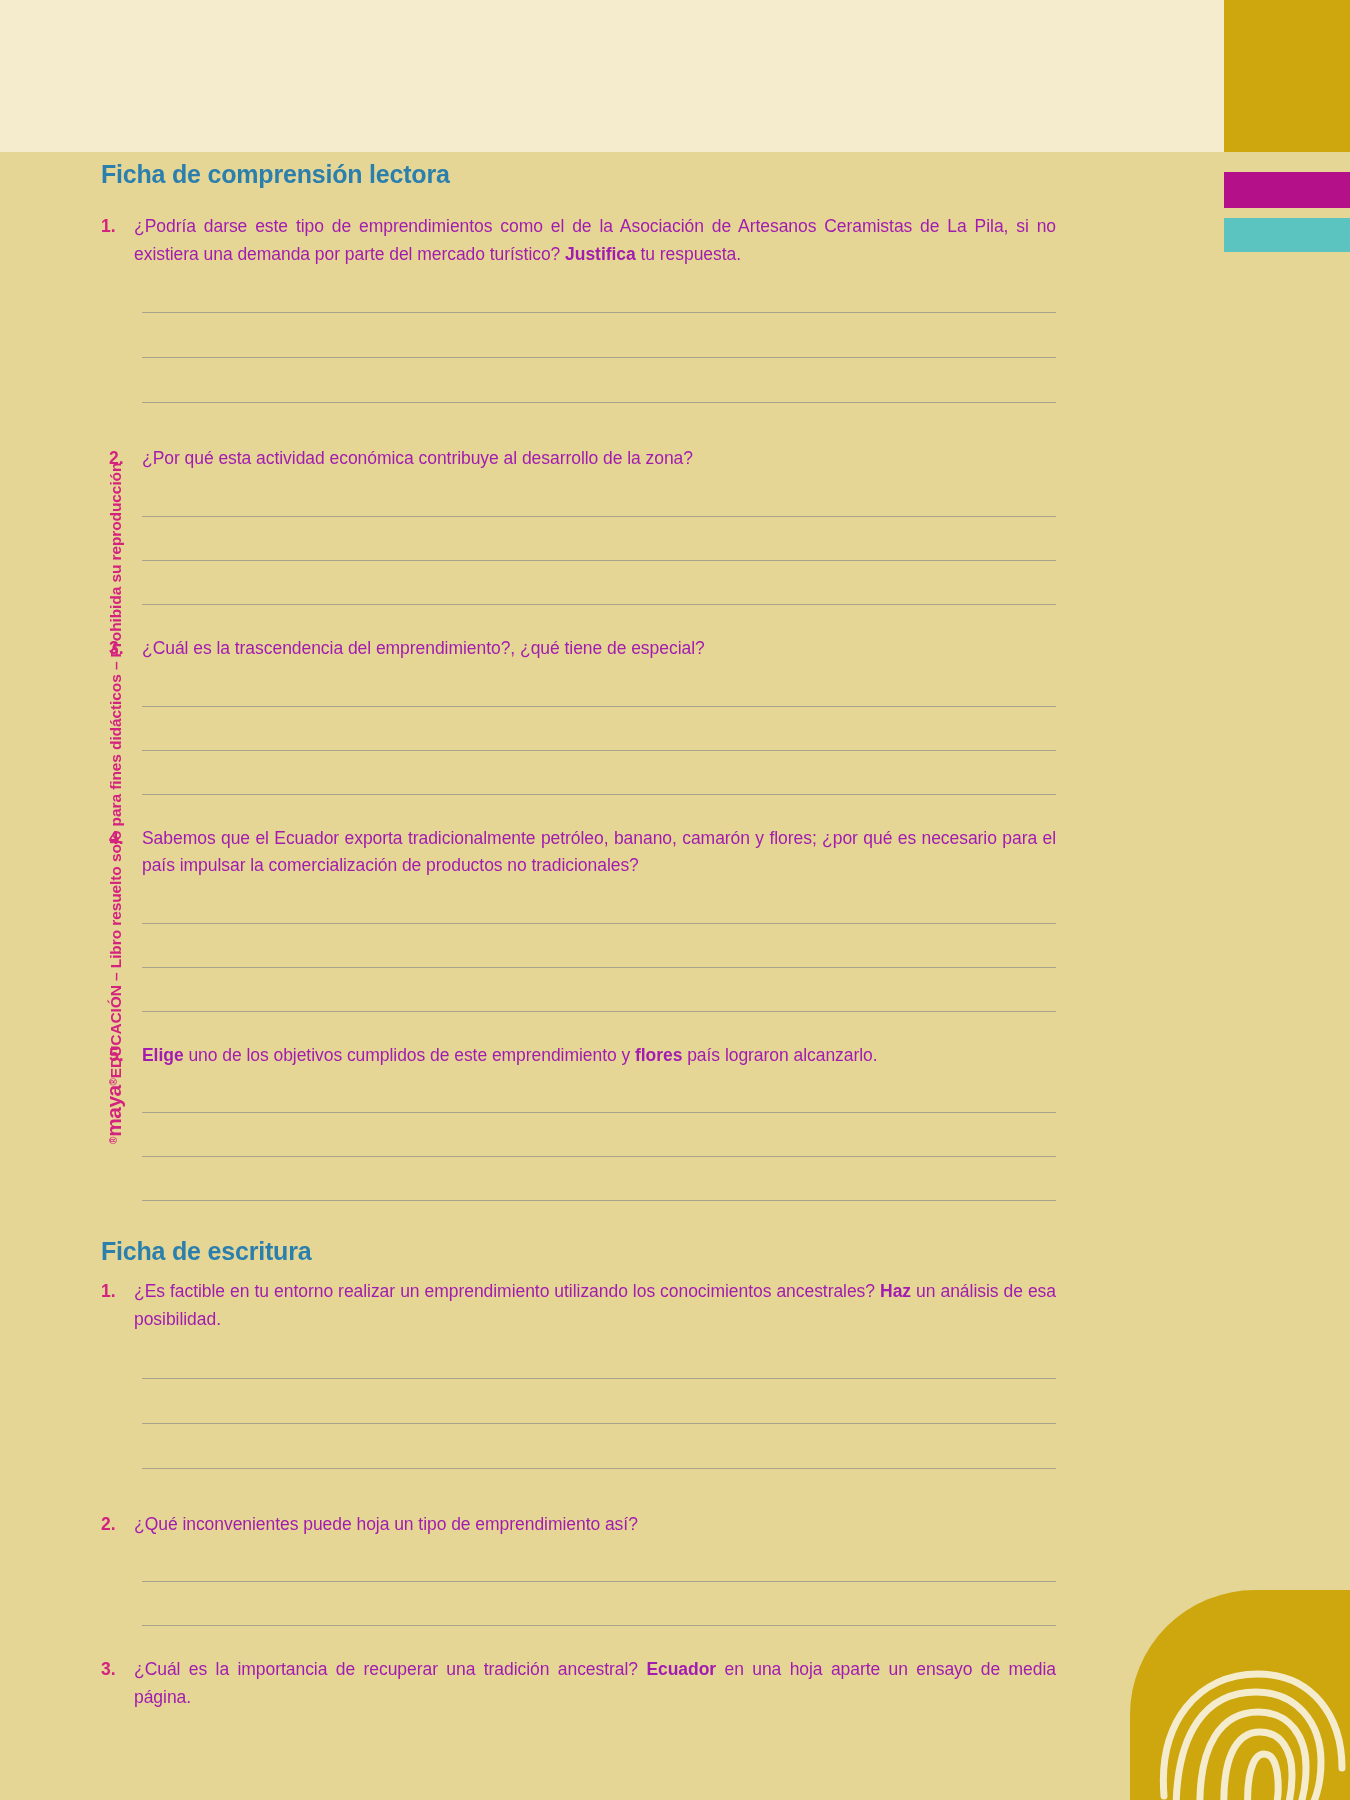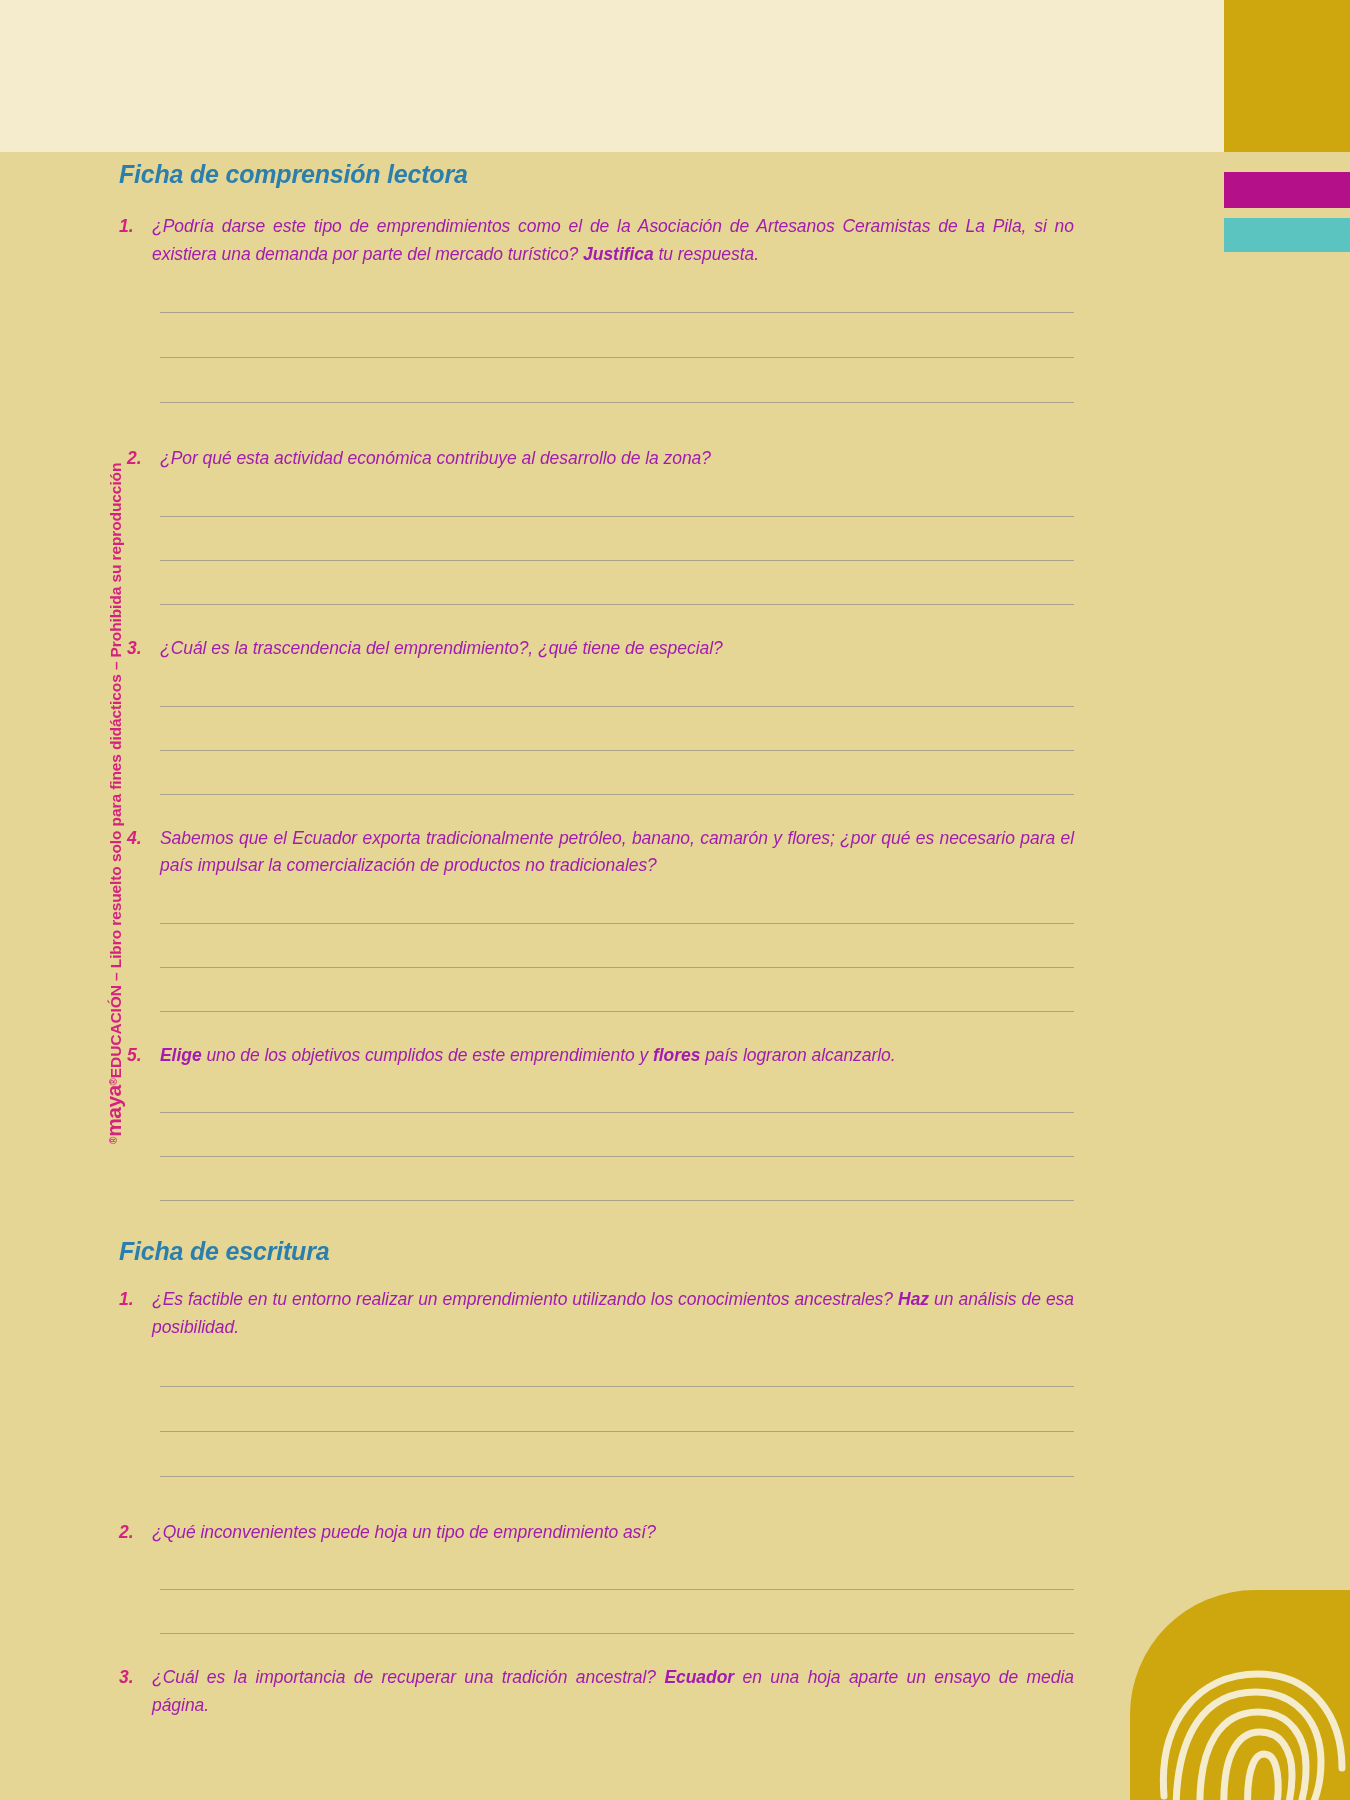--- a/index.html
+++ b/index.html
@@ -80,37 +80,36 @@
     letter-spacing: -0.6px;
   }
   .vertical-credit .reg {
     font-size: 10px;
     vertical-align: 4px;
   }
 
   
   .content {
     position: absolute;
-    left: 119px;
+    left: 101px;
     top: 160px;
     width: 955px;
-    font-style: italic;
   }
 
   h2.section-title {
     color: #2a7fad;
     font-size: 25px;
     font-weight: 700;
     letter-spacing: -0.2px;
     margin: 0 0 24px 0;
   }
 
   h2.section-title.escritura {
     margin-top: 36px;
-    margin-bottom: 20px;
+    margin-bottom: 12px;
   }
 
   
   .q {
     display: flex;
     align-items: flex-start;
     margin-bottom: 0;
   }
   .q .num {
     color: #d4227f;

